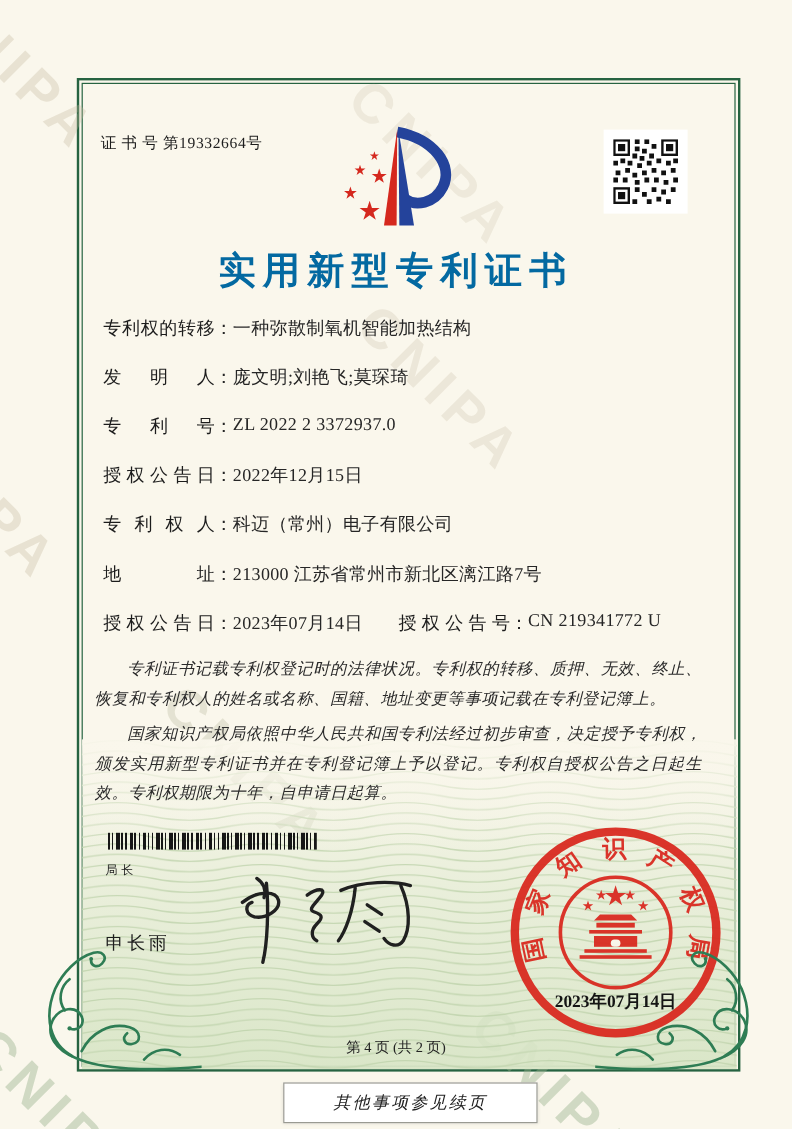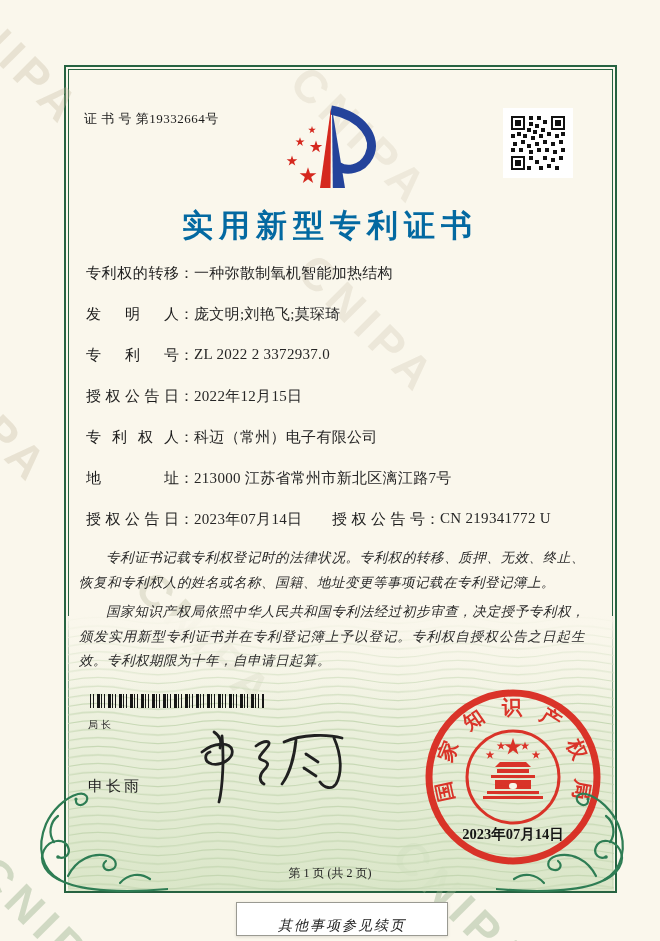--- a/index.html
+++ b/index.html
@@ -53,21 +53,21 @@
 
   .signer-title{left:88px;top:718px;font-size:10px;letter-spacing:3px;}
   .signer-name{left:88px;top:777px;font-size:15px;letter-spacing:3px;}
   .signature{left:186px;top:728px;z-index:3;}
 
   .seal{left:423px;top:687px;z-index:3;}
 
   .page-info{left:0;right:0;top:865px;text-align:center;font-size:12px;color:#222;}
 
   .tab{left:236px;top:902px;width:212px;height:34px;background:#fff;border:1px solid #9a9a92;
-       box-sizing:border-box;z-index:4;display:flex;align-items:flex-end;justify-content:center;
+       box-sizing:border-box;z-index:4;display:flex;align-items:center;justify-content:center;
        box-shadow:0 1px 3px rgba(0,0,0,0.12);font-size:14px;font-style:italic;
        letter-spacing:2px;color:#222;}
 </style>
 </head>
 <body>
 
 <div class="page">
 
   <span class="wm" style="left:-30px;top:-25px;">CNIPA</span>
   <span class="wm" style="left:318px;top:55px;color:rgba(196,185,158,0.22);">CNIPA</span>
@@ -226,19 +226,19 @@
         <rect x="68" y="88" width="44" height="3"></rect>
         <rect x="72" y="93" width="36" height="9"></rect>
         <rect x="64" y="104" width="52" height="3"></rect>
         <rect x="60" y="109" width="60" height="3"></rect>
       </g>
       <rect x="86" y="96" width="8" height="6" rx="3" fill="#FAF7EC"></rect>
     </g>
     <text x="90" y="152" text-anchor="middle" font-size="14.5" font-weight="bold" fill="#151515" font-family="Liberation Serif, DejaVu Serif, serif">2023年07月14日</text>
   </svg>
 
-  <div class="content-el page-info">第 1 页 (共 2 页)</div>
+  <div class="content-el page-info">第 4 页 (共 2 页)</div>
 
   <div class="content-el tab">
     <span>其他事项参见续页</span>
   </div>
 
 </div>
 
 </body></html>

